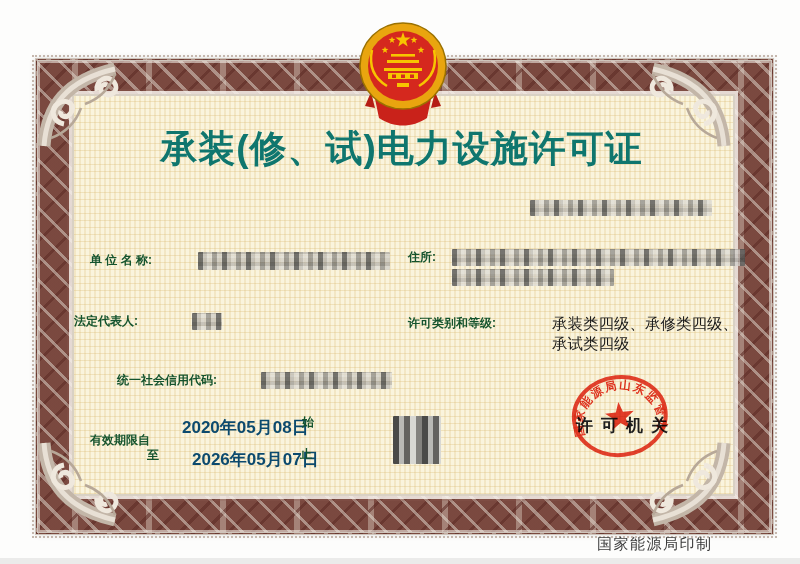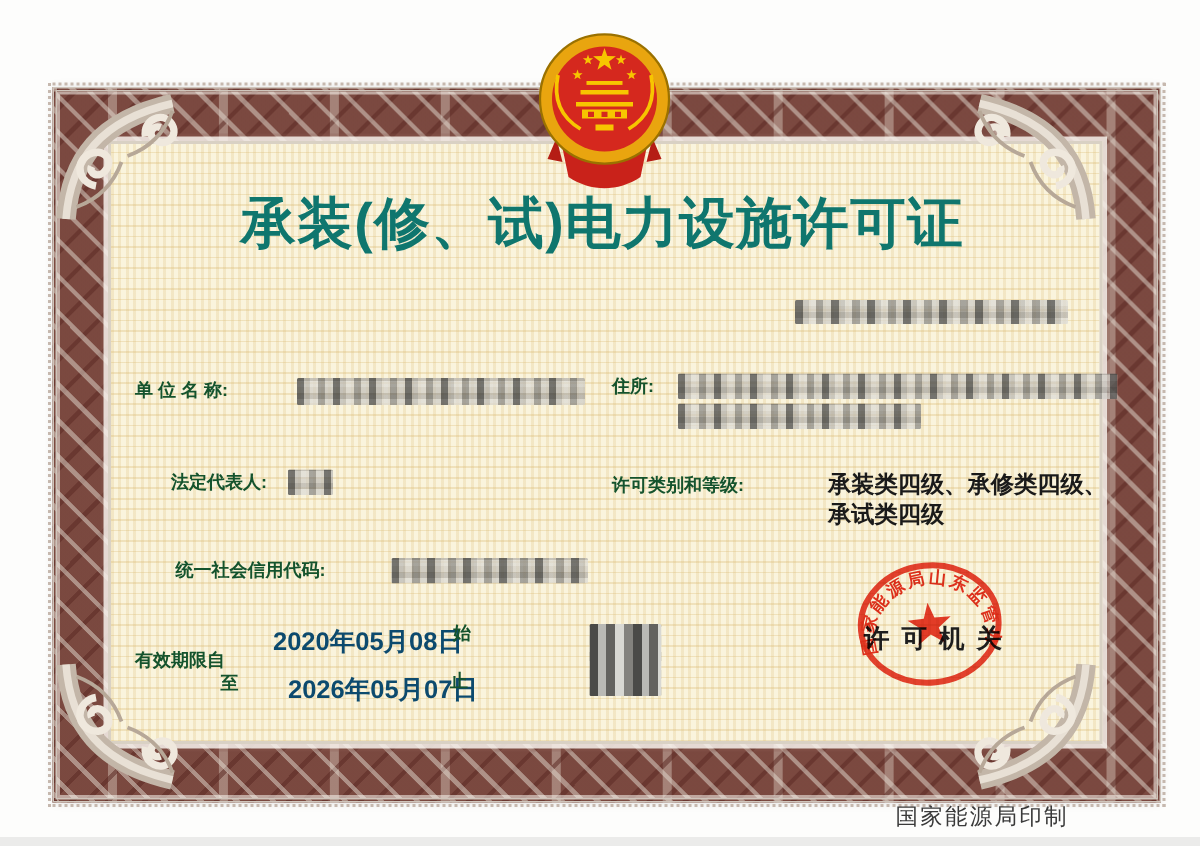--- a/index.html
+++ b/index.html
@@ -44,23 +44,23 @@
   
   .abs{position:absolute;z-index:4;}
   .title{
     left:35px;top:124px;width:733px;text-align:center;
     font-size:37px;font-weight:bold;color:#0f766e;letter-spacing:1px;
   }
   .label{font-size:12px;font-weight:bold;color:#14532d;white-space:nowrap;}
   .date{font-size:17px;font-weight:600;color:#0c4a6e;white-space:nowrap;}
   .f-unit{left:90px;top:252px;}
   .f-addr{left:408px;top:249px;}
-  .f-rep{left:90px;top:313px;padding-left:24px;}
+  .f-rep{left:74px;top:313px;}
   .f-cat{left:408px;top:315px;}
-  .v-cat{left:552px;top:314px;width:186px;font-size:15.5px;font-weight:bold;line-height:1.3;}
+  .v-cat{left:552px;top:314px;width:186px;font-size:15.5px;font-weight:normal;line-height:1.3;}
   .f-code{left:90px;top:372px;padding-left:27px;}
   .f-val1{left:90px;top:432px;}
   .d-val1{left:182px;top:416px;}
   .s-val1{left:302px;top:414px;}
   .f-val2{left:147px;top:447px;}
   .d-val2{left:192px;top:448px;}
   .s-val2{left:300px;top:446px;}
   .authority{left:576px;top:414px;font-size:17px;font-weight:bold;letter-spacing:8px;color:#1d1d1d;z-index:5;white-space:nowrap;}
   .seal-date{left:556px;top:450px;z-index:5;}
   .printed{left:597px;top:535px;font-size:15px;color:#3a3a3a;letter-spacing:1.5px;z-index:4;}

